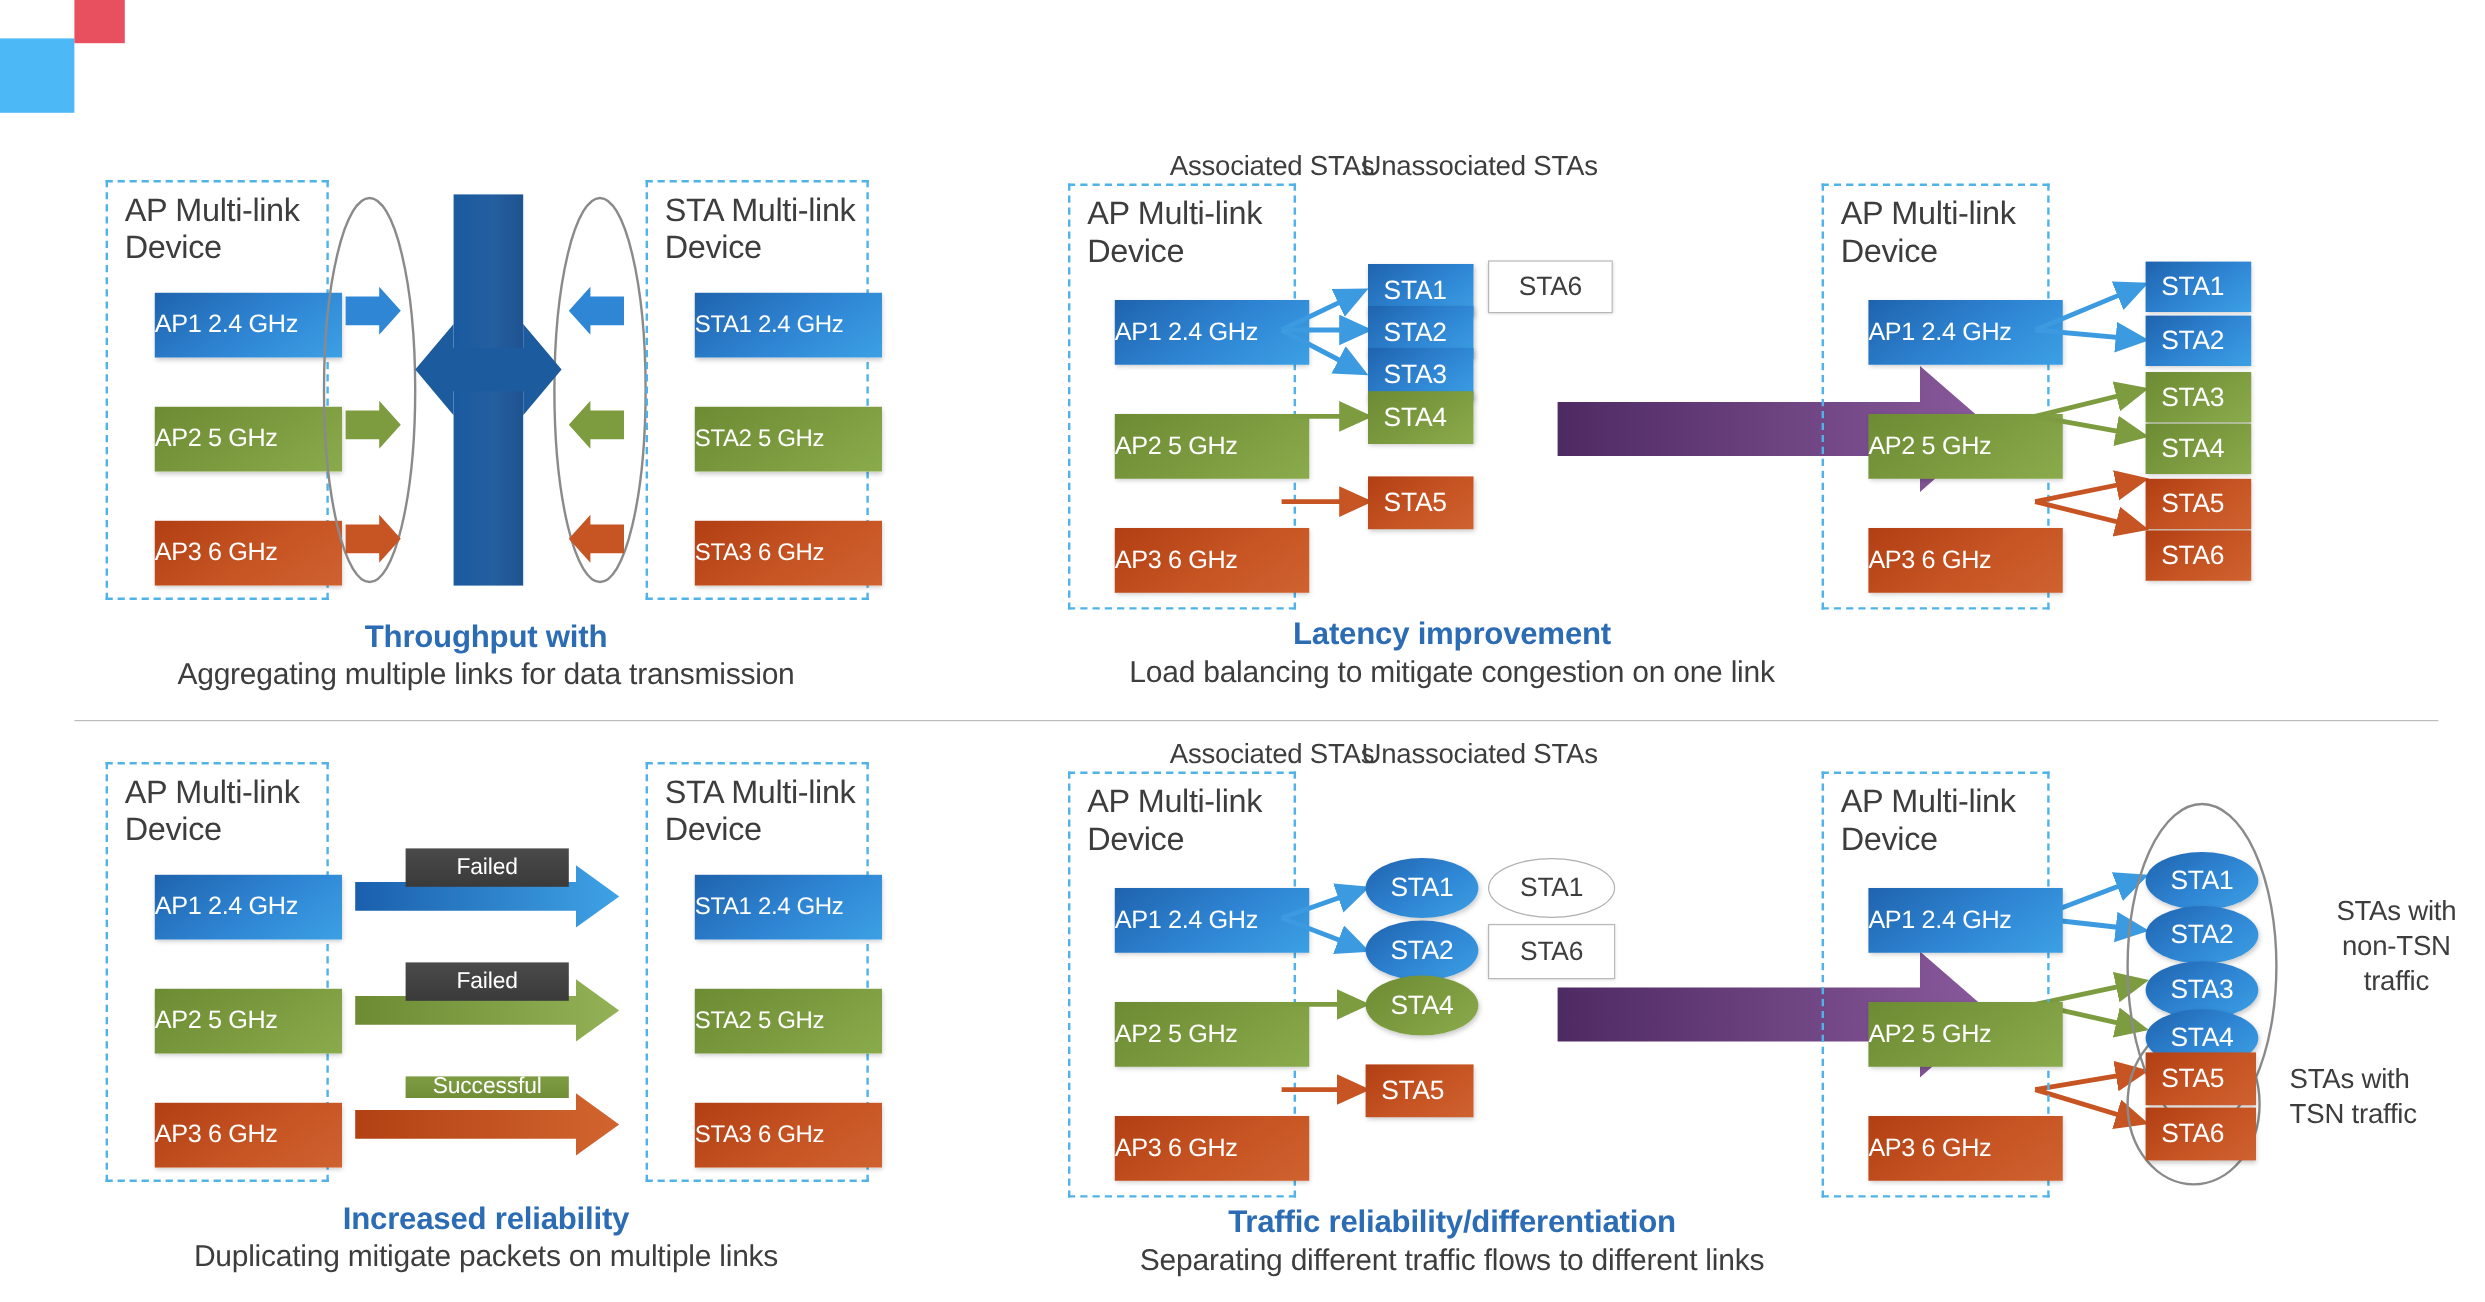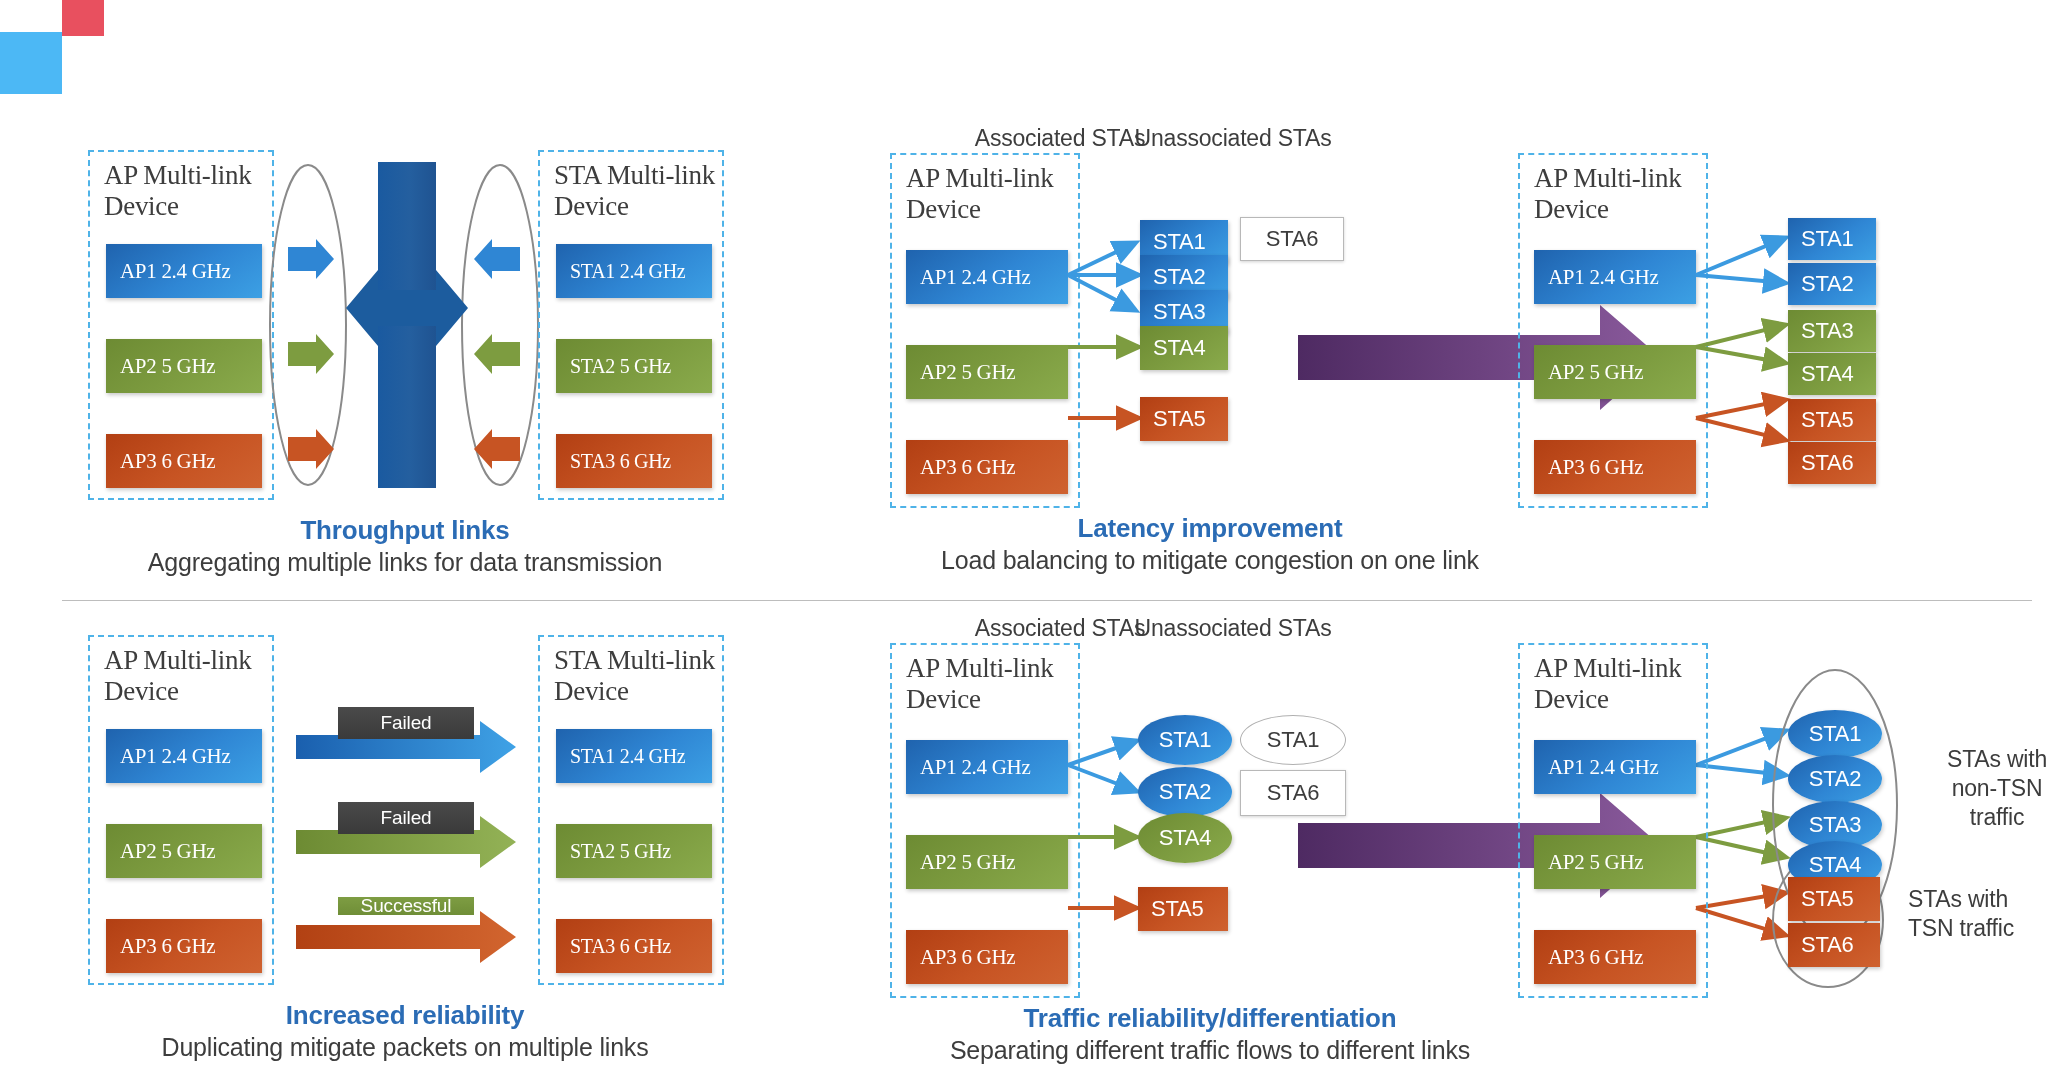--- a/index.html
+++ b/index.html
@@ -40,33 +40,32 @@
   .cap-sub {
     font-size: 25px; font-weight: 400; color: #3d3d3d; margin-top: 2px;
     letter-spacing: -0.2px;
   }
 
   
   .mld {
     position: absolute;
     border: 2px dashed #4fb3e8;
     background: transparent;
-    font-family: Liberation Serif, serif;
   }
   .mld-title {
     position: absolute; left: 14px; top: 8px;
     font-size: 27px; color: #3d3d3d; line-height: 1.15; width: 90%;
     letter-spacing: -0.3px;
   }
   .link-box {
     position: absolute;
     display: flex; align-items: center;
     color: #fff; font-size: 21px; letter-spacing: -0.3px;
-    padding-left: 14px;
     box-shadow: 1px 2px 4px rgba(0,0,0,0.22);
+    margin-left: 23px;
   }
   .blue-grad  { background: linear-gradient(145deg,#1f63ae 0%,#2f86d4 55%,#3ca0e4 100%); }
   .green-grad { background: linear-gradient(145deg,#6d8b33 0%,#7d9c40 55%,#8aab4c 100%); }
   .orange-grad{ background: linear-gradient(145deg,#b23f13 0%,#c75423 55%,#cf6230 100%); }
 
   
   .sta {
     position: absolute; display: flex; align-items: center;
     color: #fff; font-size: 22px; padding-left: 13px;
     box-shadow: 1px 2px 4px rgba(0,0,0,0.22);
@@ -152,21 +151,21 @@
     </svg>
 
     <div class="mld" style="left:538px; top:10px; width:186px; height:350px;">
       <div class="mld-title">STA Multi-link Device</div>
       <div class="link-box blue-grad" style="left:16px; top:92px; width:156px; height:54px; font-size:20px;">STA1 2.4 GHz</div>
       <div class="link-box green-grad" style="left:16px; top:187px; width:156px; height:54px; font-size:20px;">STA2 5 GHz</div>
       <div class="link-box orange-grad" style="left:16px; top:282px; width:156px; height:54px; font-size:20px;">STA3 6 GHz</div>
     </div>
 
     <div class="caption" style="left:0; top:375px; width:810px;">
-      <div class="cap-title">Throughput links</div>
+      <div class="cap-title">Throughput with</div>
       <div class="cap-sub">Aggregating multiple links for data transmission</div>
     </div>
   </div>
 
   <div class="quad" style="left:860px; top:125px; width:1210px; height:455px;">
 
     <div class="col-head" style="left:110px; top:0px; width:180px;">Associated STAs</div>
     <div class="col-head" style="left:268px; top:0px; width:210px;">Unassociated STAs</div>
 
     <div class="mld" style="left:30px; top:28px; width:190px; height:355px;">

